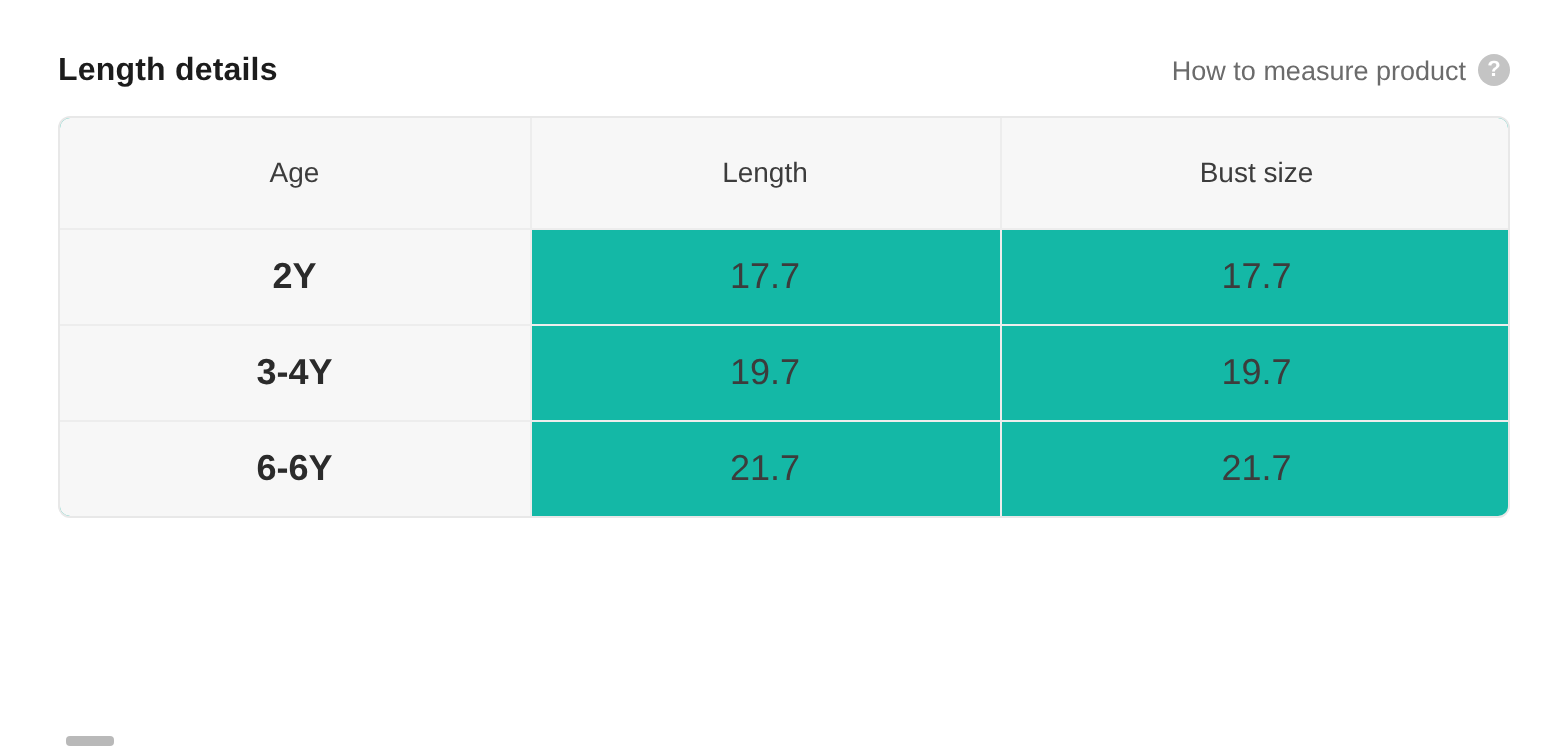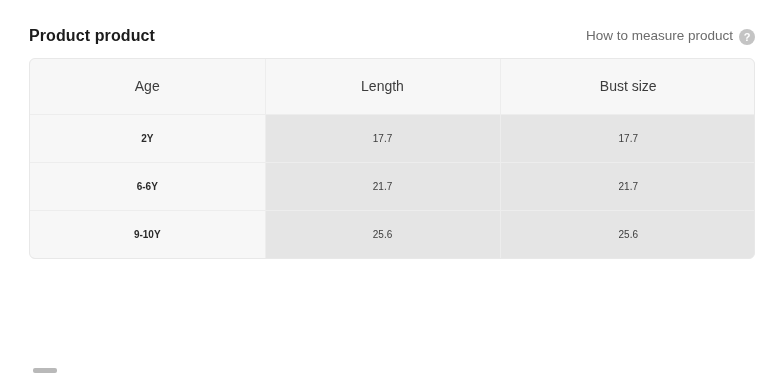--- a/index.html
+++ b/index.html
@@ -36,21 +36,21 @@
     font-size: 16px;
     font-weight: bold;
     color: #1c1c1c;
     letter-spacing: 0.1px;
     line-height: 20px;
     white-space: nowrap;
   }
 
   .measure-link {
     display: flex;
-    align-items: flex-end;
+    align-items: flex-start;
     gap: 6px;
     cursor: pointer;
     user-select: none;
   }
 
   .measure-link-label {
     font-size: 13.5px;
     color: #6b6b6b;
     line-height: 18px;
     white-space: nowrap;
@@ -72,42 +72,42 @@
 
   
   .size-table-wrap {
     position: absolute;
     left: 29px;
     top: 58px;
     width: 726px;
     border: 1px solid #e8e8e8;
     border-radius: 6px;
     overflow: hidden;
-    background: #e5e5e5;
+    background: #14b8a6;
   }
 
   table.size-table {
     width: 100%;
     border-collapse: collapse;
     table-layout: fixed;
   }
 
   table.size-table col.c-age    { width: 235px; }
   table.size-table col.c-length { width: 235px; }
   table.size-table col.c-bust   { width: 256px; }
 
   table.size-table th,
   table.size-table td {
     height: 48px;
     text-align: center;
     vertical-align: middle;
     padding: 0 6px;
     border-bottom: 1px solid #ededed;
     border-right: 1px solid #ededed;
-    font-size: 10px;
+    font-size: 18px;
     color: #3c3c3c;
     font-weight: normal;
   }
 
   table.size-table th:last-child,
   table.size-table td:last-child { border-right: none; }
 
   table.size-table thead th {
     background: #f7f7f7;
     height: 55px;
@@ -135,21 +135,21 @@
     border-radius: 2px;
     background: #b9b9b9;
   }
 </style>
 </head>
 <body>
 
 <div class="page">
 
   <div class="section-header">
-    <div class="section-title">Product product</div>
+    <div class="section-title">Length details</div>
 
     <div class="measure-link">
       <span class="measure-link-label">How to measure product</span>
       <span class="help-icon">?</span>
     </div>
   </div>
 
   <div class="size-table-wrap">
     <table class="size-table">
       <colgroup>
@@ -164,28 +164,28 @@
           <th>Bust size</th>
         </tr>
       </thead>
       <tbody>
         <tr>
           <td class="age-cell">2Y</td>
           <td>17.7</td>
           <td>17.7</td>
         </tr>
         <tr>
+          <td class="age-cell">3-4Y</td>
+          <td>19.7</td>
+          <td>19.7</td>
+        </tr>
+        <tr>
           <td class="age-cell">6-6Y</td>
           <td>21.7</td>
           <td>21.7</td>
-        </tr>
-        <tr>
-          <td class="age-cell">9-10Y</td>
-          <td>25.6</td>
-          <td>25.6</td>
         </tr>
       </tbody>
     </table>
   </div>
 
   <div class="below-stub"></div>
 
 </div>
 
 </body></html>

